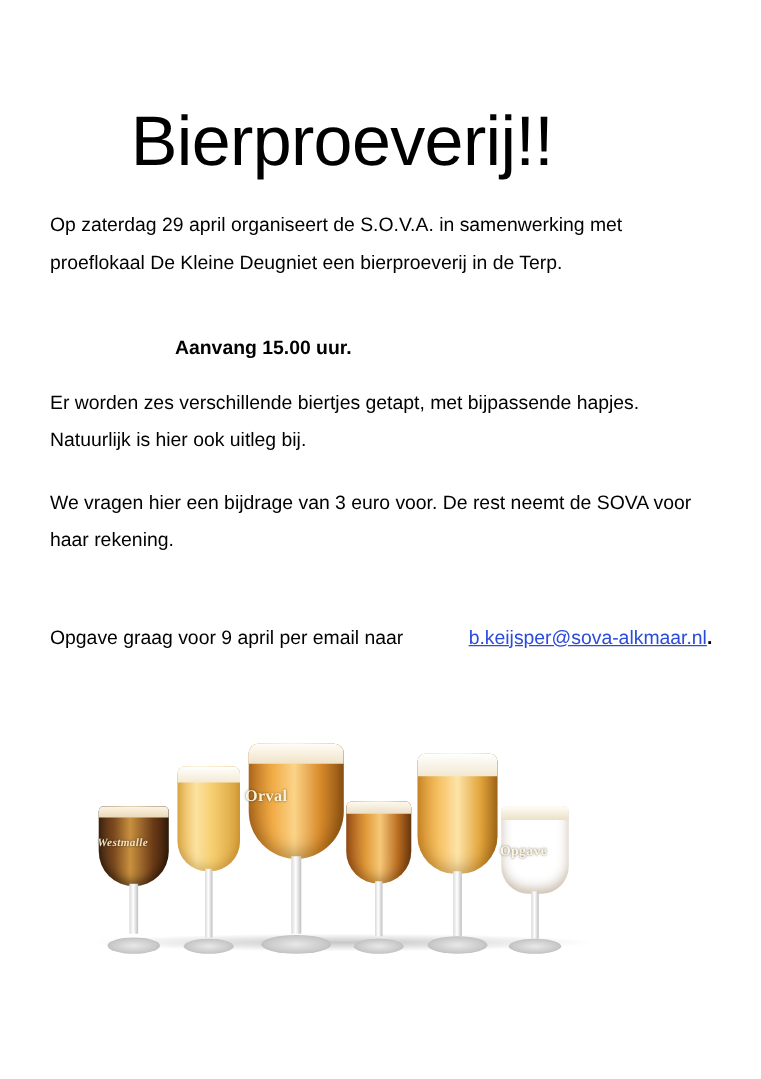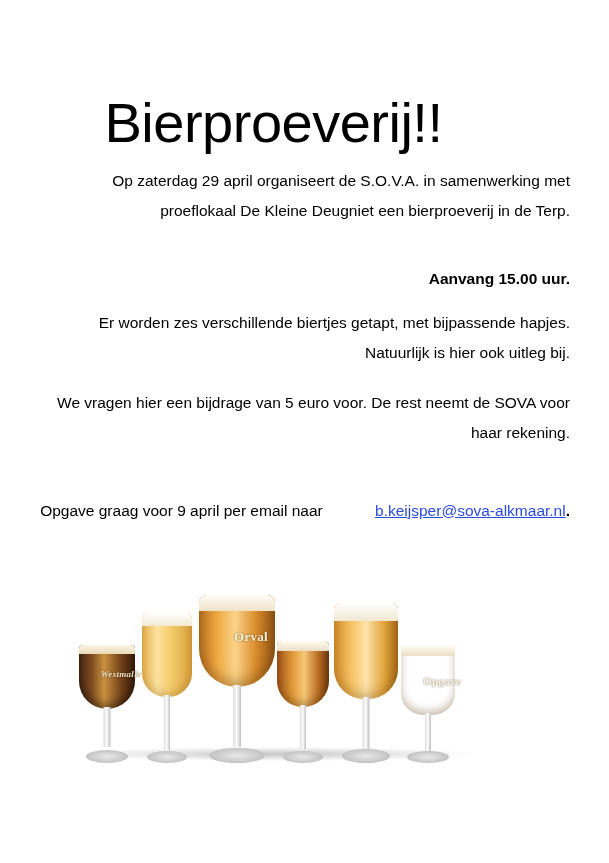--- a/index.html
+++ b/index.html
@@ -18,35 +18,34 @@
   .page {
     position: absolute;
     left: 0; top: 0;
     width: 609px;
     height: 863px;
     background: #ffffff;
   }
   .title {
     position: absolute;
     left: 0;
-    top: 52px;
+    top: 42px;
     width: 547px;
     text-align: center;
     font-size: 56px;
     line-height: 66px;
     font-weight: normal;
     letter-spacing: -0.5px;
   }
   .body-block {
     position: absolute;
     left: 40px;
     width: 530px;
     font-size: 15.5px;
     line-height: 30px;
-    text-align: right;
   }
   .p1 { top: 150px; }
   .p2 { top: 248px; text-indent: 100px; font-weight: bold; }
   .p3 { top: 292px; }
   .p4 { top: 372px; }
   .p5 { top: 480px; }
   .link {
     color: #2a4bdc;
     text-decoration: underline;
     padding-left: 48px;
@@ -80,23 +79,22 @@
   .foot {
     position: absolute;
     bottom: 0;
     left: 50%;
     transform: translateX(-50%);
     background: radial-gradient(ellipse at center, #e8e8e8 0%, #c9c9c9 60%, #a8a8a8 100%);
     border-radius: 50%;
   }
   .label-txt {
     position: absolute;
-    left: 14px;
+    left: 2px;
     width: 100%;
-    text-align: center;
     font-size: 9px;
     font-weight: bold;
     color: #f2e2c0;
     font-family: "Liberation Serif", serif;
     letter-spacing: 0.3px;
     text-shadow: 0 0 2px rgba(0,0,0,0.6);
   }
   .shadow {
     position: absolute;
     bottom: 2px;
@@ -112,21 +110,21 @@
 <div class="page">
 
   <h1 class="title">Bierproeverij!!</h1>
 
   <p class="body-block p1">Op zaterdag 29 april organiseert de S.O.V.A. in samenwerking met proeflokaal De Kleine Deugniet een bierproeverij in de Terp.</p>
 
   <p class="body-block p2">Aanvang 15.00 uur.</p>
 
   <p class="body-block p3">Er worden zes verschillende biertjes getapt, met bijpassende hapjes. Natuurlijk is hier ook uitleg bij.</p>
 
-  <p class="body-block p4">We vragen hier een bijdrage van 5 euro voor. De rest neemt de SOVA voor haar rekening.</p>
+  <p class="body-block p4">We vragen hier een bijdrage van 3 euro voor. De rest neemt de SOVA voor haar rekening.</p>
 
   <p class="body-block p5">
     <span>Opgave graag voor 9 april per email naar </span><a class="link" href="#">b.keijsper@sova-alkmaar.nl</a><span class="dot-bold">.</span>
   </p>
 
   <div class="photo">
     <div class="shadow"></div>
 
     <div class="glass" style="left:8px; width:62px; height:118px;font-style:italic;">
       <div class="bowl" style="left:3px; top:0; width:56px; height:64px; border-radius:4px 4px 28px 28px;

